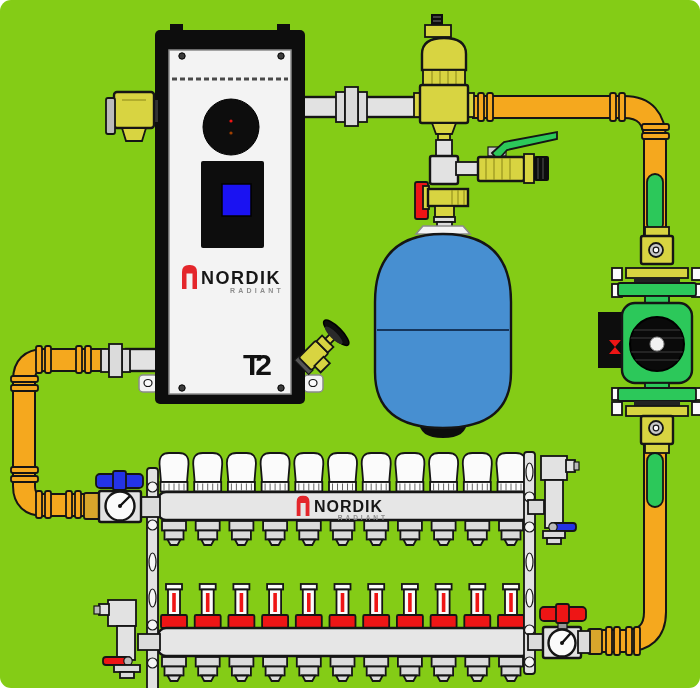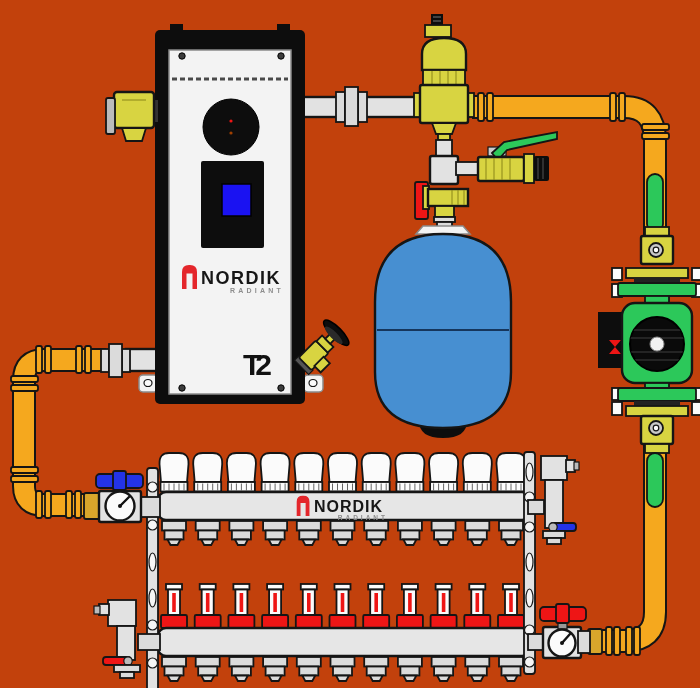--- a/index.html
+++ b/index.html
@@ -1,16 +1,16 @@
 <!DOCTYPE html>
 <html style="--c-orange: #F5A81E; --c-brass: #D8D441; --c-gold: #D9A62B; --c-green: #2CC85A; --c-tank_blue: #478FD1; --c-handle_blue: #2433E6; --c-red: #EE1515; --c-steel: #E2E2E2; --c-display_blue: #1A12F2; --c-brand_red: #E4262B; --c-ink: #151515;"><head>
 <meta charset="utf-8">
 <style>
   html,body{margin:0;padding:0;background:#ffffff;}
-  #canvas{position:relative;width:700px;height:688px;background:#c2410c;overflow:hidden;}
+  #canvas{position:relative;width:700px;height:688px;background:#84cc16;overflow:hidden;border-radius:11px;}
   svg{display:block;}
   .outl{stroke:#151515;stroke-width:1.8;}
   .outl2{stroke:#151515;stroke-width:2.4;}
   .thin{stroke:#151515;stroke-width:1.2;}
   .white{fill:#FBFBFB;}
   .panel{fill:#F3F3F3;stroke:#8a8a8a;stroke-width:1.5;}
   .steel{fill:var(--c-steel,#E2E2E2);}
   .chrome{fill:#DBDBDB;}
   .brass{fill:var(--c-brass,#D8D441);}
   .gold{fill:var(--c-gold,#D9A62B);}

